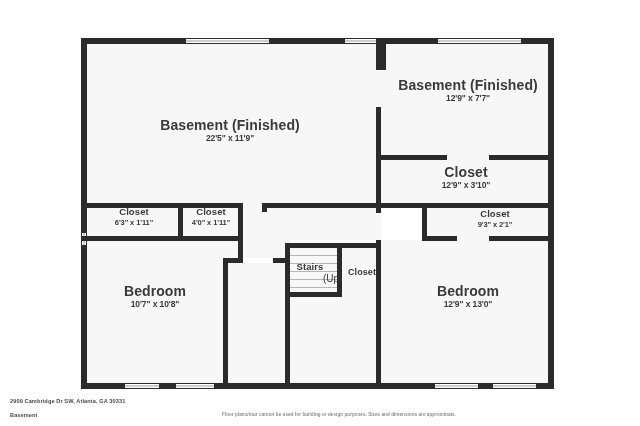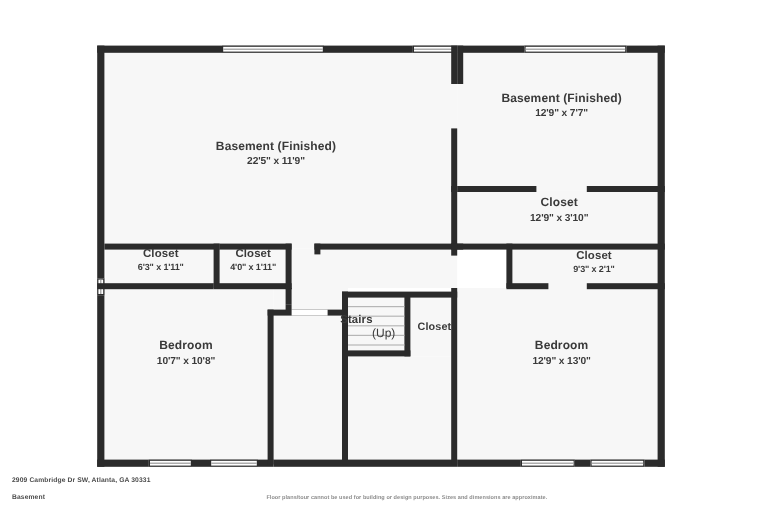--- a/index.html
+++ b/index.html
@@ -79,21 +79,21 @@
   .label {
     position: absolute;
     text-align: center;
     color: #3a3a3a;
     line-height: 1.15;
     white-space: nowrap;
     pointer-events: none;
   }
   .label .name {
     display: block;
-    font-size: 10px;
+    font-size: 14px;
     font-weight: bold;
     letter-spacing: .1px;
   }
   .label .dim {
     display: block;
     font-size: 8.5px;
     font-weight: bold;
     letter-spacing: -.1px;
     margin-top: 1px;
   }
@@ -278,21 +278,21 @@
     <span class="name">Bedroom</span>
     <span class="dim">10'7" x 10'8"</span>
   </div>
 
   <div class="label" style="left:408px; top:283px; width:120px;">
     <span class="name">Bedroom</span>
     <span class="dim">12'9" x 13'0"</span>
   </div>
 
 
-  <div class="label stairs" style="left:278px; top:262px; width:38px;">
+  <div class="label stairs" style="left:291px; top:262px; width:38px;">
     <span class="name">Stairs</span>
     <span class="sub">(Up)</span>
   </div>
 
   <div class="label tiny" style="left:342px; top:267px; width:40px;">
     <span class="name">Closet</span>
   </div>
 
 </div>
 

